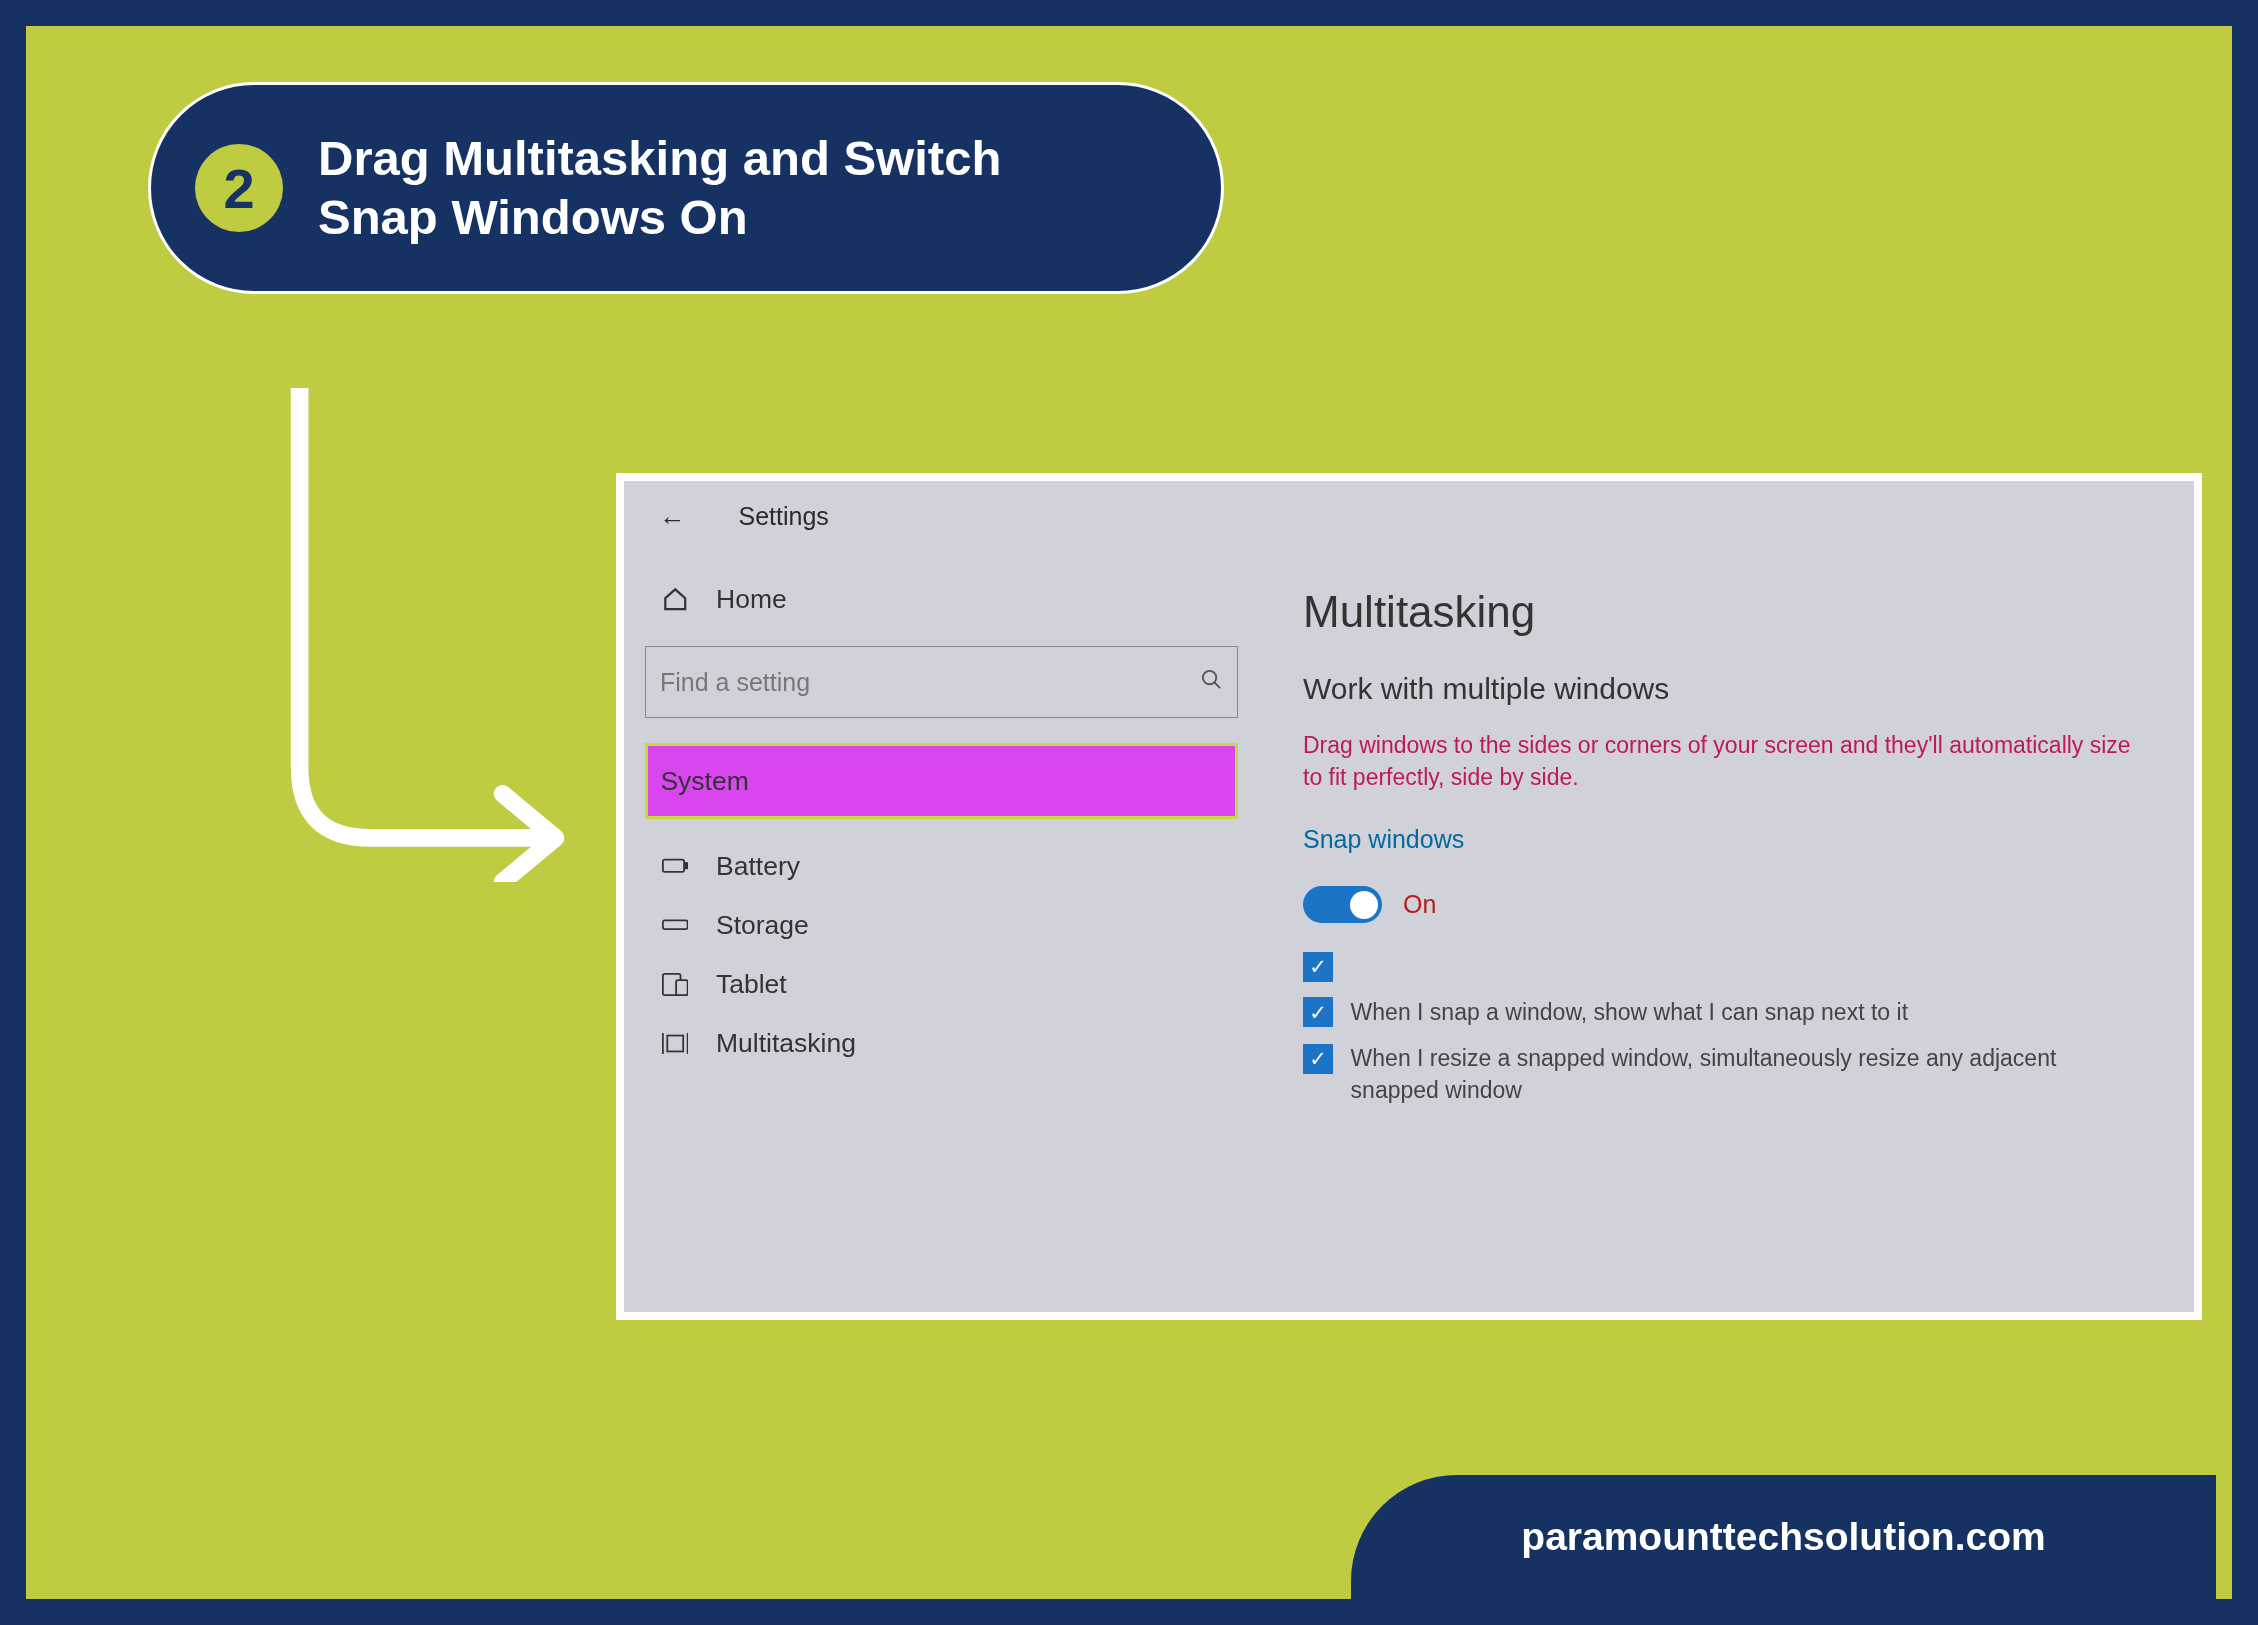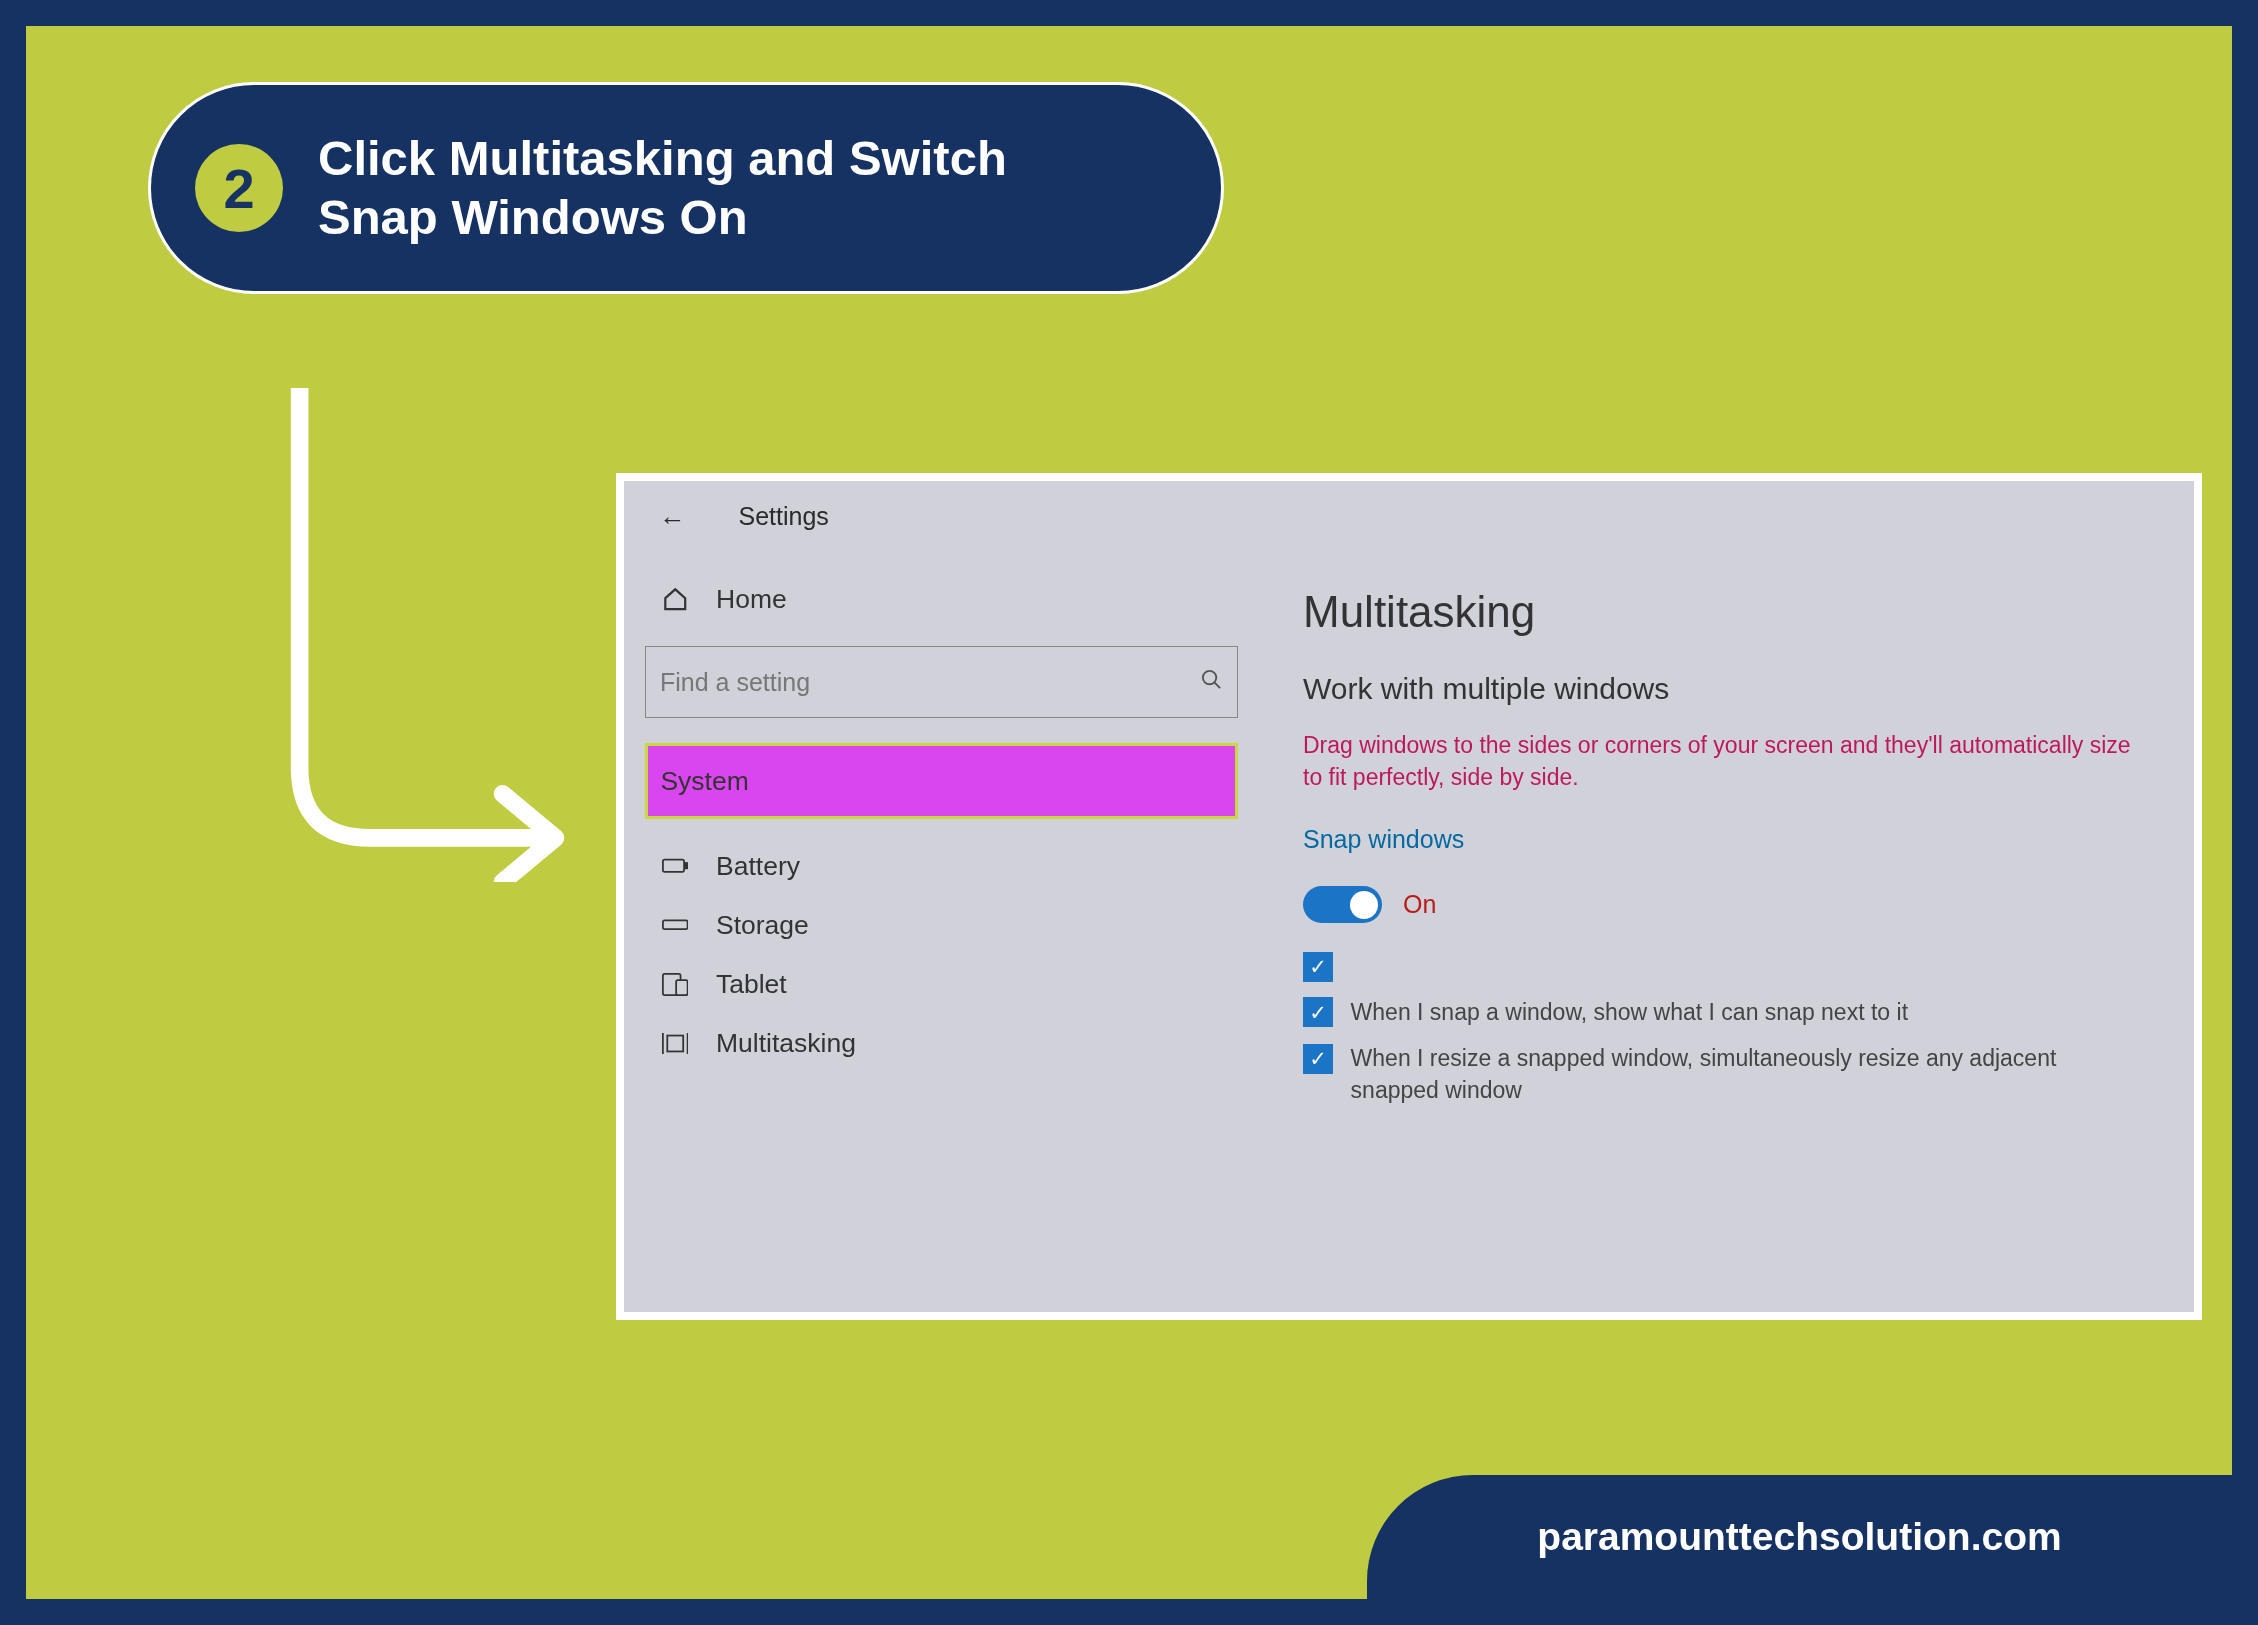--- a/index.html
+++ b/index.html
@@ -39,33 +39,33 @@
 .snap-label { font-size:25px; margin-bottom:32px; color:#0369a1; }
 
 .toggle-row { display:flex; align-items:center; gap:21px; margin-bottom:26.5px; }
 .toggle { width:79px; height:37px; border-radius:18.5px; background:#1b74c5; position:relative; cursor:pointer; }
 .toggle::after { content:''; position:absolute; right:4.4px; top:4.4px; width:28px; height:28px; border-radius:50%; background:#fff; }
 .toggle-state { font-size:25px; color:#b91c1c; }
 
 .check-row { display:flex; align-items:flex-start; gap:17.6px; margin-bottom:14px; font-size:23px; color:#444; line-height:1.4; max-width:865px; }
 .chk { width:30px; height:30px; background:#1b74c5; display:flex; align-items:center; justify-content:center; color:#fff; font-size:21px; flex-shrink:0; cursor:pointer; margin-top:1.8px; }
 
-.footer { position:absolute; right:0; bottom:0; width:865px; height:124px; background:#163263; border-top-left-radius:106px; display:flex; align-items:center; justify-content:center; }
+.footer { position:absolute; right:16px; bottom:0; width:865px; height:124px; background:#163263; border-top-left-radius:106px; display:flex; align-items:center; justify-content:center; }
 .footer-text { color:#fff; font-size:39px; font-weight:600; }
 </style>
 </head>
 <body>
 
 <div class="outer">
 <div class="inner">
 
   <div class="step-pill">
     <div class="step-num">2</div>
     <div class="step-text">
-      <span>Click Multitasking and Switch</span><br>
+      <span>Drag Multitasking and Switch</span><br>
       <span>Snap Windows On</span>
     </div>
   </div>
 
   <div class="arrow">
     <svg width="309" height="494" viewBox="0 0 350 560">
       <path d="M30 0 V430 Q30 510 110 510 H300" stroke-width="20" stroke-linecap="round" stroke-linejoin="round"></path>
       <path d="M260 460 L320 510 L260 560" stroke-width="20" stroke-linecap="round" stroke-linejoin="round" fill="none"></path>
     </svg>
   </div>

